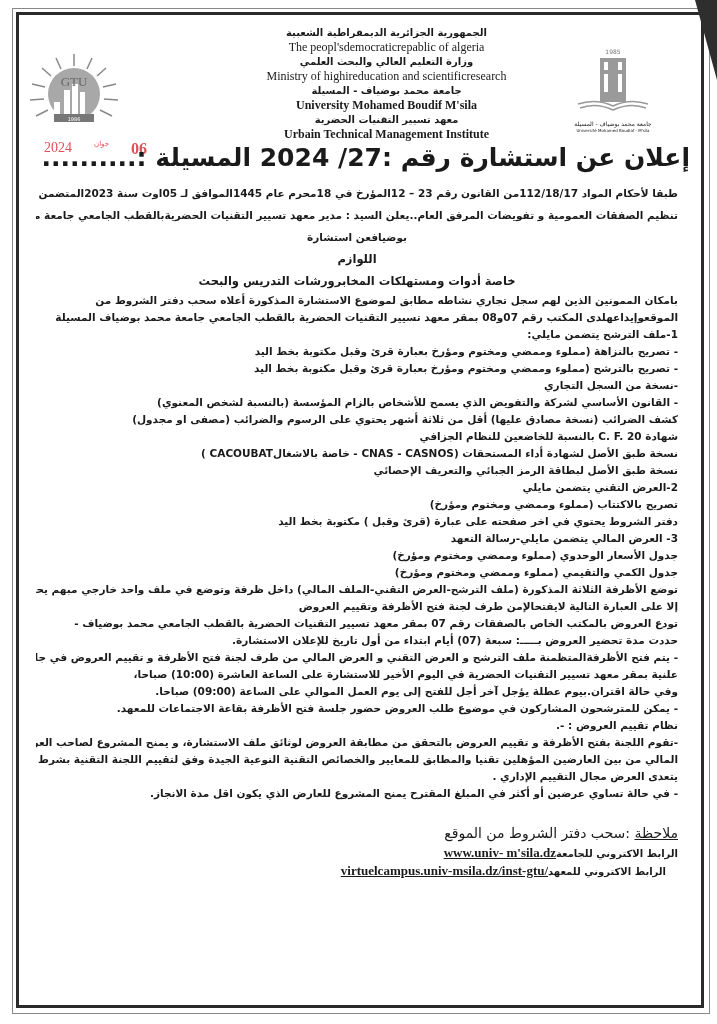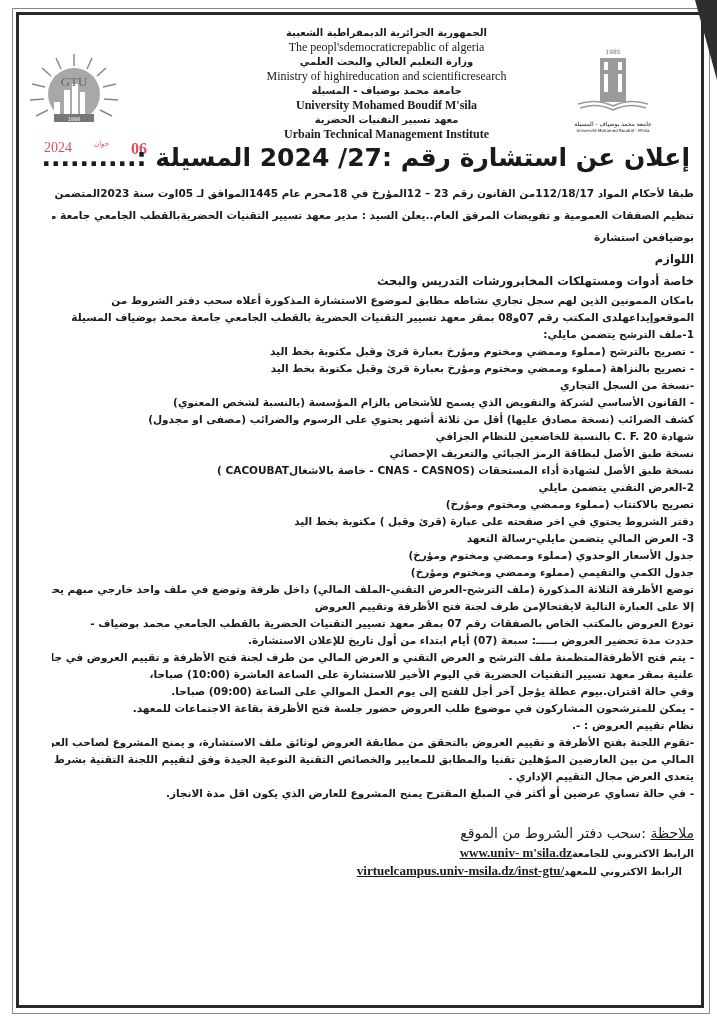--- a/index.html
+++ b/index.html
@@ -29,25 +29,25 @@
     .logo-right .cap2 { font-family: "DejaVu Sans", sans-serif; font-size: 4px; line-height: 6px; }
     .stamp { position: absolute; left: 44px; top: 140px; color: #e0505a; font-family: Liberation Serif, serif; display: flex; align-items: flex-start; gap: 22px; }
     .stamp .yr { font-size: 14px; }
     .stamp .mo { font-size: 7px; }
     .stamp .dy { font-size: 16px; font-weight: bold; }
     .title {
       position: absolute; top: 140px; left: 40px; width: 650px; direction: rtl; text-align: right;
       font-family: "DejaVu Sans", sans-serif; font-size: 25px; font-weight: bold; line-height: 36px; white-space: nowrap;
     }
     .body {
-      position: absolute; top: 182px; left: 52px; width: 642px; direction: rtl; text-align: right;
+      position: absolute; top: 182px; left: 36px; width: 642px; direction: rtl; text-align: right;
       font-family: "DejaVu Sans", sans-serif; font-weight: bold; font-size: 10.5px; color: #1a1a1a;
     }
     .line { line-height: 17px; white-space: nowrap; overflow: hidden; }
-    .center { text-align: right; }
+    .center { text-align: center; }
     .intro .line { line-height: 22px; }
     .sub { font-size: 11.5px; line-height: 22px; }
     .note { font-size: 14px; font-weight: normal; line-height: 22px; margin-top: 20px; }
     .note u { text-decoration: underline; }
     .links { font-size: 10px; line-height: 18px; }
     .links .url { font-family: "Liberation Serif", serif; font-size: 13px; text-decoration: underline; direction: ltr; unicode-bidi: embed; }
   </style>
 </head>
 <body>
 
@@ -120,28 +120,28 @@
     <div class="line">طبقا لأحكام المواد 112/18/17من القانون رقم 23 – 12المؤرخ في 18محرم عام 1445الموافق لـ 05اوت سنة 2023المتضمن</div>
     <div class="line">تنظيم الصفقات العمومية و تفويضات المرفق العام..يعلن السيد : مدير معهد تسيير التقنيات الحضريةبالقطب الجامعي جامعة محمد</div>
     <div class="line center">بوضيافعن استشارة</div>
   </div>
   <div class="sub center">اللوازم</div>
   <div class="sub center">خاصة أدوات ومستهلكات المخابرورشات التدريس والبحث</div>
   <div id="lines">
       <div class="line">بامكان الممونين الذين لهم سجل تجاري نشاطه مطابق لموضوع الاستشارة المذكورة أعلاه سحب دفتر الشروط من</div>
       <div class="line">الموقعوإيداعهلدى المكتب رقم 07و08 بمقر معهد تسيير التقنيات الحضرية بالقطب الجامعي جامعة محمد بوضياف المسيلة</div>
       <div class="line">1-ملف الترشح يتضمن مايلي:</div>
+      <div class="line">- تصريح بالنزاهة (مملوء وممضي ومختوم ومؤرخ بعبارة قرئ وقبل مكتوبة بخط اليد</div>
       <div class="line">- تصريح بالترشح (مملوء وممضي ومختوم ومؤرخ بعبارة قرئ وقبل مكتوبة بخط اليد</div>
-      <div class="line">- تصريح بالنزاهة (مملوء وممضي ومختوم ومؤرخ بعبارة قرئ وقبل مكتوبة بخط اليد</div>
       <div class="line">-نسخة من السجل التجاري</div>
       <div class="line">- القانون الأساسي لشركة والتفويض الذي يسمح للأشخاص بالزام المؤسسة (بالنسبة لشخص المعنوي)</div>
       <div class="line">كشف الضرائب (نسخة مصادق عليها) أقل من ثلاثة أشهر يحتوي على الرسوم والضرائب (مصفى او مجدول)</div>
       <div class="line">شهادة C. F. 20 بالنسبة للخاضعين للنظام الجزافي</div>
+      <div class="line">نسخة طبق الأصل لشهادة أداء المستحقات (CNAS - CASNOS - خاصة بالاشغالCACOUBAT )</div>
       <div class="line">نسخة طبق الأصل لبطاقة الرمز الجبائي والتعريف الإحصائي</div>
-      <div class="line">نسخة طبق الأصل لشهادة أداء المستحقات (CNAS - CASNOS - خاصة بالاشغالCACOUBAT )</div>
       <div class="line">2-العرض التقني يتضمن مايلي</div>
       <div class="line">تصريح بالاكتتاب (مملوء وممضي ومختوم ومؤرخ)</div>
       <div class="line">دفتر الشروط يحتوي في اخر صفحته على عبارة (قرئ وقبل ) مكتوبة بخط اليد</div>
       <div class="line">3- العرض المالي يتضمن مايلي-رسالة التعهد</div>
       <div class="line">جدول الأسعار الوحدوي (مملوء وممضي ومختوم ومؤرخ)</div>
       <div class="line">جدول الكمي والتقيمي (مملوء وممضي ومختوم ومؤرخ)</div>
       <div class="line">توضع الأظرفة الثلاثة المذكورة (ملف الترشح-العرض التقني-الملف المالي) داخل ظرفة وتوضع في ملف واحد خارجي مبهم يحتوي</div>
       <div class="line">إلا على العبارة التالية لايفتحالإمن طرف لجنة فتح الأظرفة وتقييم العروض</div>
       <div class="line">تودع العروض بالمكتب الخاص بالصفقات رقم 07 بمقر معهد تسيير التقنيات الحضرية بالقطب الجامعي محمد بوضياف -</div>
       <div class="line">حددت مدة تحضير العروض بـــــ: سبعة (07) أيام ابتداء من أول تاريخ للإعلان الاستشارة.</div>

